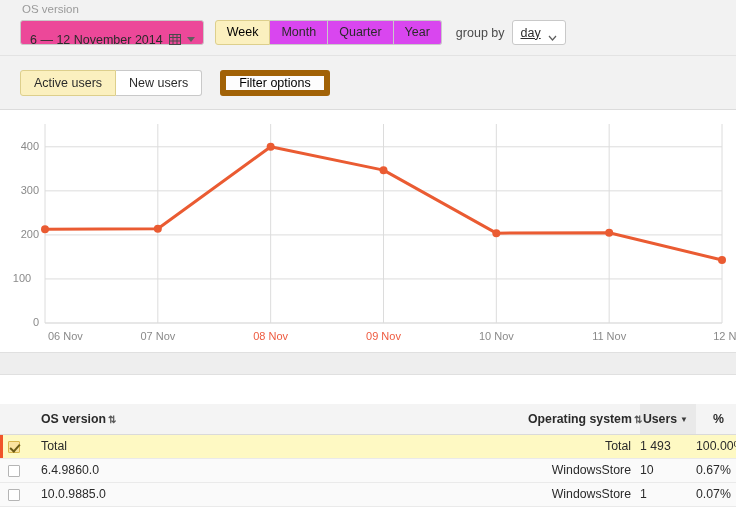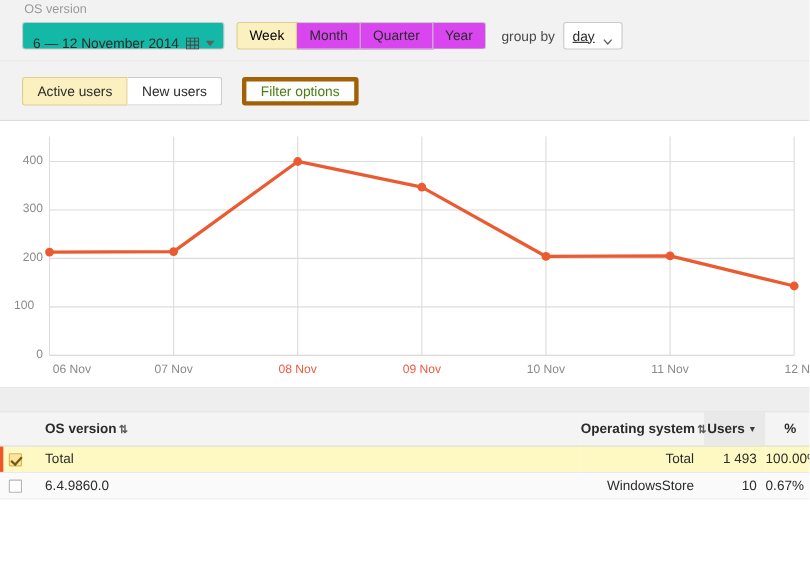--- a/index.html
+++ b/index.html
@@ -20,21 +20,21 @@
   }
   .toolbar-label {
     position:absolute; left:22px; top:3px;
     font-size:11.5px; color:#9a9a9a;
   }
   .ctl-row { position:absolute; left:20px; top:20px; display:flex; align-items:center; }
 
   .daterange {
     display:flex; align-items:center; gap:6px;
     height:25px; padding:14px 8px 0 9px;
-    background:#14b8a6; border:1px solid #c9c9c9; border-radius:3px;
+    background:#ec4899; border:1px solid #c9c9c9; border-radius:3px;
     font-size:12.5px; color:#2b2b2b; cursor:pointer;
   }
   .cal-icon { display:inline-block; width:12px; height:11px; position:relative; }
   .cal-icon svg { display:block; }
   .caret-dn {
     width:0;height:0;border-left:4px solid transparent;border-right:4px solid transparent;
     border-top:5px solid #5e5e5e; display:inline-block;
   }
 
   .seg { display:flex; margin-left:11px; }
@@ -72,22 +72,22 @@
     border:1px solid #c9c9c9; border-left-width:0;
     background:#fff; font-family:inherit; font-size:12.5px; color:#2b2b2b;
     cursor:pointer; line-height:24px;
   }
   .tabgrp button:first-child { border-left-width:1px; border-radius:3px 0 0 3px; }
   .tabgrp button:last-child { border-radius:0 3px 3px 0; }
   .tabgrp button.active { background:#fbf0bf; border-color:#ddcf8c; }
   .tabgrp button.active + button { border-left-color:#ddcf8c; }
   .filterbtn {
     margin-left:18px; height:26px; padding:0 13px;
-    border:4px solid #a16207; border-radius:3px;
-    background:#fdfdfd; font-family:inherit; font-size:12.5px; color:#4d7c0f;
+    border:6px solid #a16207; border-radius:3px;
+    background:#fdfdfd; font-family:inherit; font-size:12.5px; color:#000000;
     cursor:pointer;
   }
 
   
   .chart-panel {
     position:absolute; left:0; top:110px; width:736px; height:243px;
     background:#fff; border-bottom:1px solid #e0e0e0;
   }
   .chart-svg { position:absolute; left:0; top:0; }
   .ylab {
@@ -97,21 +97,21 @@
   .xlab { position:absolute; font-size:11px; color:#8a8a8a; }
   .xlab.hl { color:#ee5b40; }
 
   .gap-band {
     position:absolute; left:0; top:353px; width:736px; height:22px;
     background:#eeeeee; border-bottom:1px solid #e0e0e0;
   }
 
   
   .table-wrap { position:absolute; left:0; top:375px; width:736px; }
-  table { width:736px; border-collapse:collapse; table-layout:fixed; }
+  table { width:736px; border-collapse:collapse; table-layout:fixed;margin-top:29px; }
   thead th {
     background:#f4f4f4; height:30px;
     font-size:12.3px; font-weight:bold; color:#2b2b2b;
     border-bottom:1px solid #dadada;
     padding:0; white-space:nowrap;
   }
   th.c-check { width:28px; }
   th.c-os    { width:500px; text-align:left; padding-left:13px; }
   th.c-sys   { width:112px; text-align:right; padding-right:9px; }
   th.c-users { width:56px;  text-align:right; padding-right:8px; background:#e9e9e9; }
@@ -120,21 +120,21 @@
   .sort-ud { font-size:10px; color:#5a5a5a; margin-left:2px; }
   .sort-dn { font-size:8px;  color:#3a3a3a; margin-left:3px; position:relative; top:-1px; }
 
   tbody td {
     height:24px; font-size:12.3px; color:#2b2b2b;
     border-bottom:1px solid #eaeaea; padding:0; white-space:nowrap;
   }
   td.c-check { width:28px; text-align:center; }
   td.c-os    { padding-left:13px; text-align:left; }
   td.c-sys   { text-align:right; padding-right:9px; }
-  td.c-users { text-align:right; padding-right:8px; }
+  td.c-users { padding-right:8px; }
   td.c-pct   { text-align:right; padding-right:12px; }
 
   tr.total td { background:#fef9c3; font-weight:normal; }
   tr.total td.c-check { position:relative; }
   tr.total td.c-check:before {
     content:''; position:absolute; left:0; top:0; width:3px; height:100%;
     background:#f0542a;
   }
   tr.shade td { background:#e2e2e2; }
   tr.plain td { background:#fafafa; }
@@ -273,17 +273,24 @@
             <td class="c-users">1 493</td>
             <td class="c-pct">100.00%</td>
           </tr>
           <tr class="plain">
             <td class="c-check"><span class="cbox"></span></td>
             <td class="c-os">6.4.9860.0</td>
             <td class="c-sys">WindowsStore</td>
             <td class="c-users">10</td>
             <td class="c-pct">0.67%</td>
           </tr>
+          <tr class="plain">
+            <td class="c-check"><span class="cbox"></span></td>
+            <td class="c-os">10.0.9885.0</td>
+            <td class="c-sys">WindowsStore</td>
+            <td class="c-users">1</td>
+            <td class="c-pct">0.07%</td>
+          </tr>
         </tbody>
     </table>
   </div>
 
 </div>
 
 </body></html>

